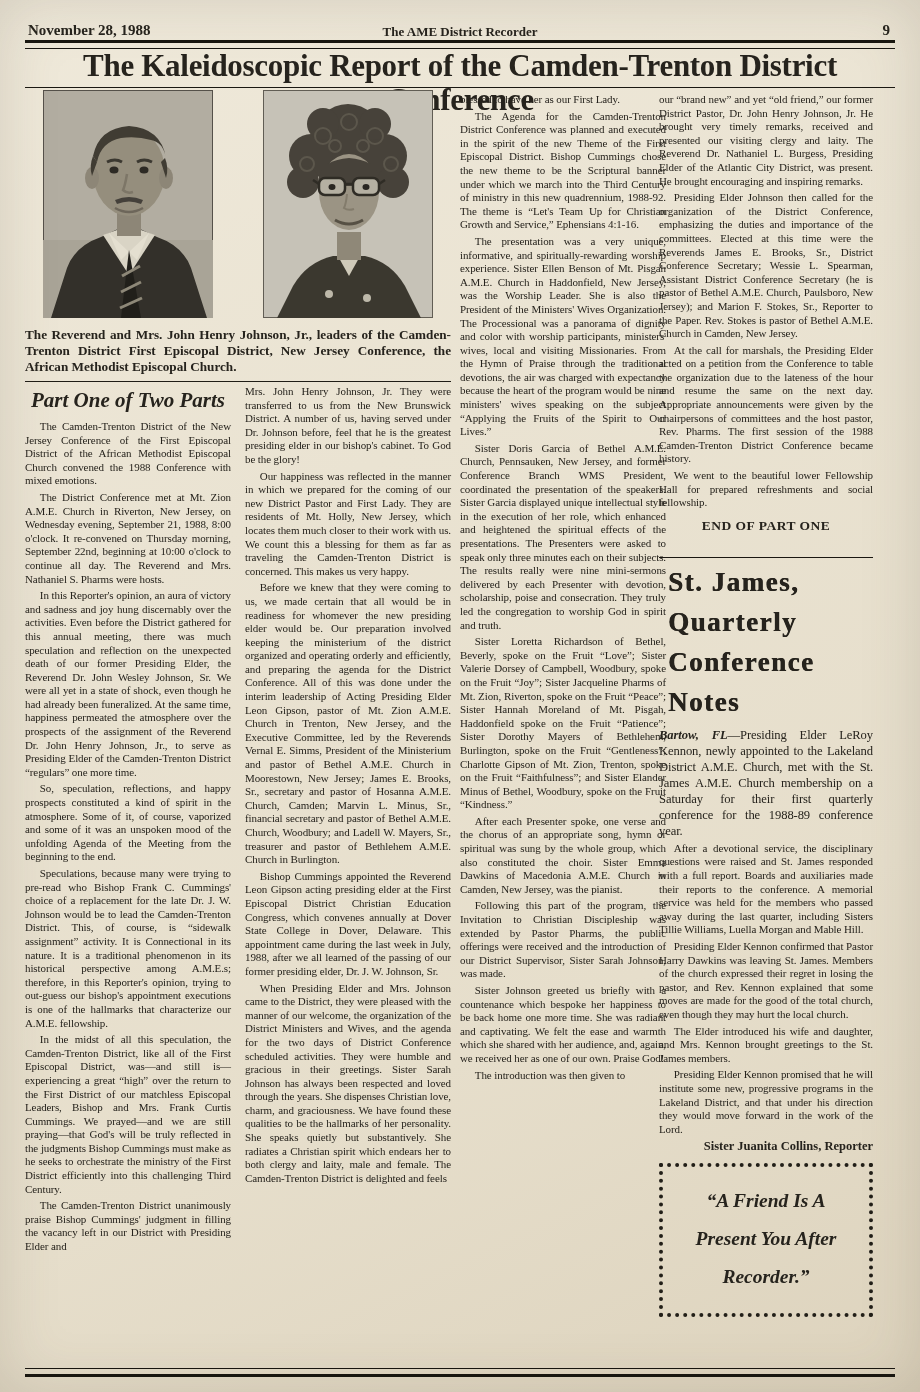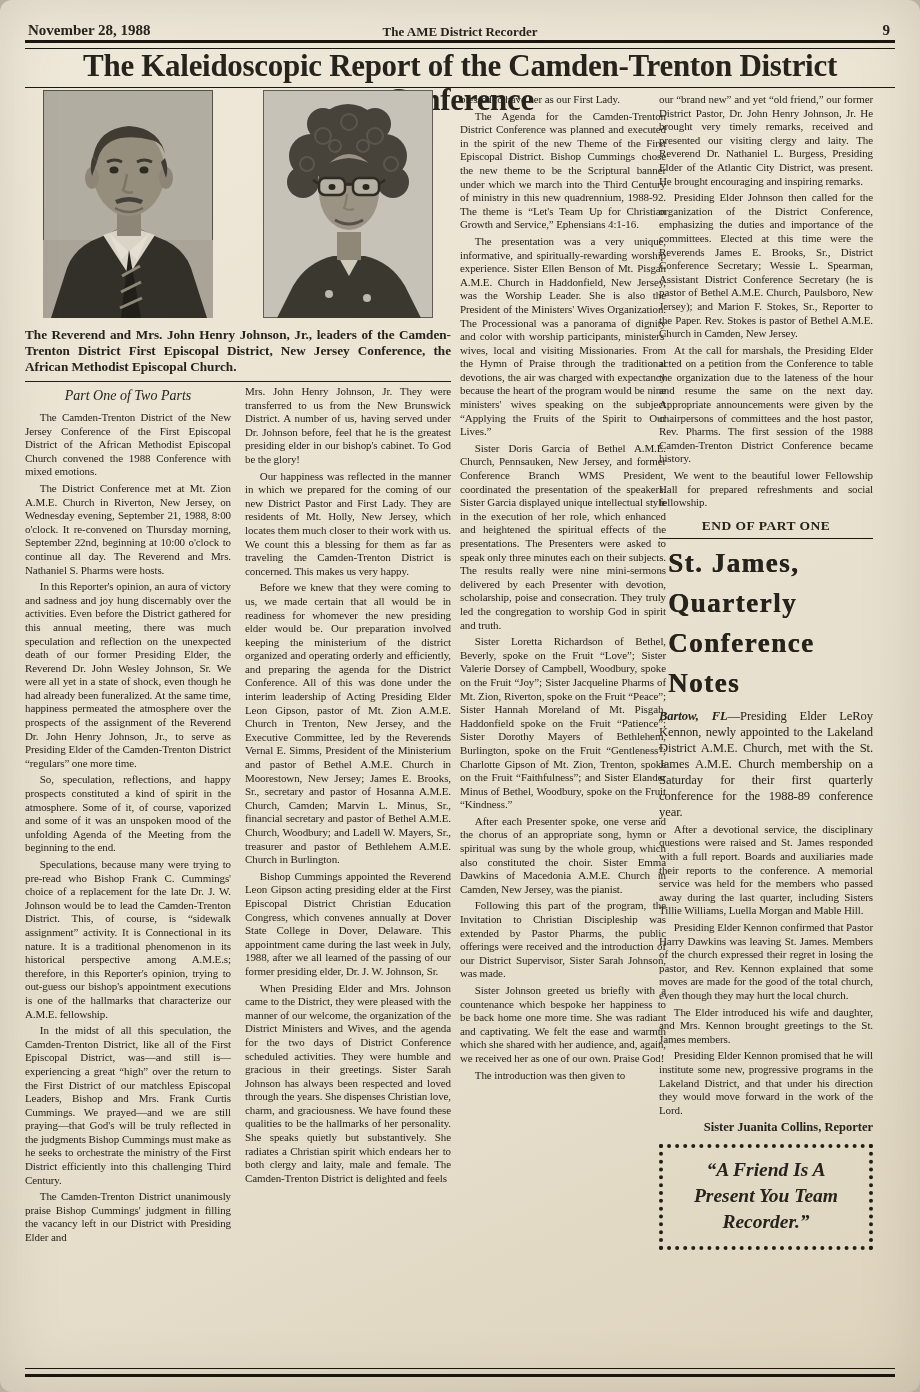--- a/index.html
+++ b/index.html
@@ -1,21 +1,20 @@
 <!DOCTYPE html>
 <html><head>
 <meta charset="utf-8">
 <style>
   html,body{margin:0;padding:0;background:#b9b2a2;}
   .page{
     position:relative;width:920px;height:1392px;margin:0 auto;overflow:hidden;
     background:linear-gradient(155deg,#efe9da 0%,#eae3d2 35%,#e6decb 70%,#ddd3bd 100%);
     color:#26231d;
     font-family:"Liberation Serif","DejaVu Serif",serif;
-    border-radius:12px;
   }
   .page::after{content:"";position:absolute;inset:0;pointer-events:none;
     box-shadow:inset 0 0 60px rgba(90,80,60,.18);}
   
   .hdr-date{position:absolute;top:22px;left:28px;font-weight:bold;font-size:15px;}
   .hdr-masthead{position:absolute;top:24px;left:0;right:0;text-align:center;font-weight:bold;font-size:13px;}
   .hdr-page-num{position:absolute;top:22px;right:30px;font-weight:bold;font-size:15px;}
   .hdr-rule{position:absolute;top:40px;left:25px;right:25px;height:5px;
     border-top:3px solid #17150f;border-bottom:1.5px solid #17150f;}
   .headline{position:absolute;top:49px;left:25px;right:25px;text-align:center;
@@ -25,35 +24,35 @@
   .para{margin:0 0 3px 0;font-size:11px;line-height:13.6px;text-align:justify;
     text-indent:1.35em;letter-spacing:-.1px;}
   .cont .para:first-child{text-indent:0;}
   .left-half{position:absolute;left:25px;top:90px;width:426px;}
   .photos{display:flex;gap:50px;padding-left:18px;}
   .photo{width:170px;height:228px;display:block;}
   .caption{margin-top:9px;font-weight:bold;font-size:13.2px;line-height:16px;text-align:justify;}
   .caption-rule{margin:6px 0 3px;border:none;border-top:1.2px solid #201d16;}
   .two-cols{display:flex;gap:14px;}
   .tcol{width:206px;}
-  .part-heading{text-align:center;font-style:italic;font-weight:normal;font-size:14px;margin:3px 0 7px;}
+  .part-heading{text-align:center;font-style:italic;font-weight:bold;font-size:21px;margin:3px 0 7px;}
   .col3{position:absolute;left:460px;top:93px;width:206px;}
   .col4{position:absolute;left:659px;top:93px;width:214px;}
-  .end-marker{text-align:center;font-weight:bold;font-size:13.5px;letter-spacing:.5px;margin:8px 0 4px;}
+  .end-marker{text-align:center;font-weight:bold;font-size:13.5px;letter-spacing:.5px;margin:8px 0 23px;}
   .sec-rule{border:none;border-top:1.6px solid #1a1711;margin:0 0 8px;}
   
   .stj-headline{margin:2px 0 8px;}
   .stj-line{margin:9px;font-weight:bold;font-size:27px;line-height:31px;letter-spacing:1.5px;
     text-shadow:.6px 0 0 currentColor;}
   .stj-first{margin:0 0 3px;font-size:12.6px;line-height:16px;text-align:justify;letter-spacing:-.1px;}
   .stj-first em{font-weight:bold;}
   .byline{text-align:right;font-weight:bold;font-size:12.5px;margin:2px 0 0;}
   
   .quote-box{margin-top:9px;border:4px dotted #221f18;padding:9px 4px 11px;text-align:center;}
-  .quote-line{margin:0;font-style:italic;font-weight:bold;font-size:19.5px;line-height:26px;}
+  .quote-line{margin:12px;font-style:italic;font-weight:bold;font-size:19.5px;line-height:26px;}
   
   .bottom-rule{position:absolute;left:25px;right:25px;top:1368px;height:5px;
     border-top:1.5px solid #15130d;border-bottom:3px solid #15130d;}
 </style>
 </head>
 <body>
 
 <div class="page">
 
   <div class="hdr-date">November 28, 1988</div>
@@ -195,19 +194,19 @@
     <div>
         <p class="para">After a devotional service, the disciplinary questions were raised and St. James responded with a full report. Boards and auxiliaries made their reports to the conference. A memorial service was held for the members who passed away during the last quarter, including Sisters Tillie Williams, Luella Morgan and Mable Hill.</p>
         <p class="para">Presiding Elder Kennon confirmed that Pastor Harry Dawkins was leaving St. James. Members of the church expressed their regret in losing the pastor, and Rev. Kennon explained that some moves are made for the good of the total church, even though they may hurt the local church.</p>
         <p class="para">The Elder introduced his wife and daughter, and Mrs. Kennon brought greetings to the St. James members.</p>
         <p class="para">Presiding Elder Kennon promised that he will institute some new, progressive programs in the Lakeland District, and that under his direction they would move forward in the work of the Lord.</p>
       </div>
     <div class="byline">Sister Juanita Collins, Reporter</div>
 
     <div class="quote-box">
         <p class="quote-line">“A Friend Is A</p>
-        <p class="quote-line">Present You Team</p>
+        <p class="quote-line">Present You After</p>
         <p class="quote-line">Recorder.”</p>
       </div>
   </div>
 
   <div class="bottom-rule"></div>
 </div>
 
 </body></html>

